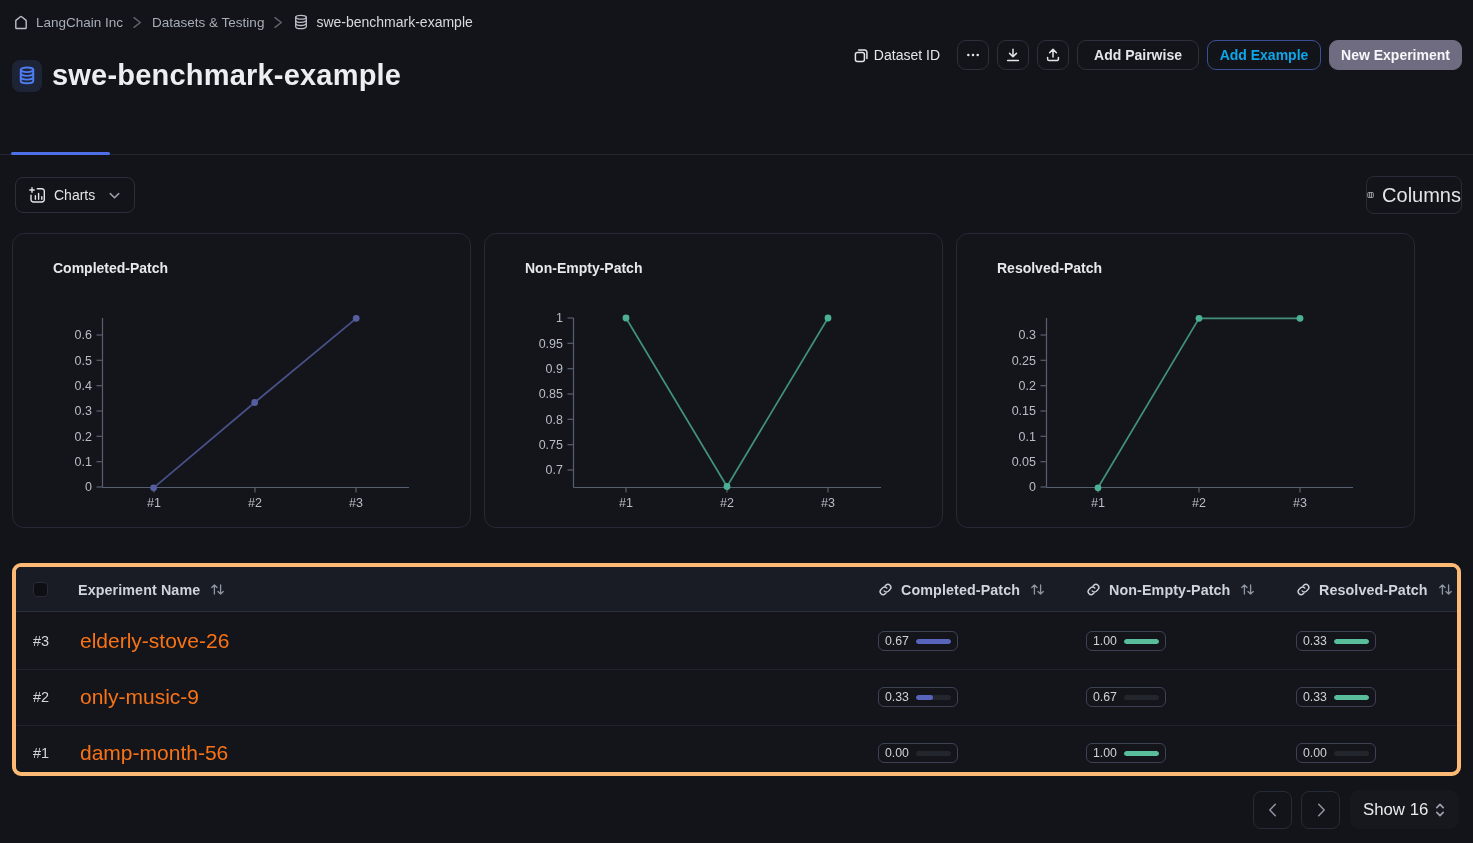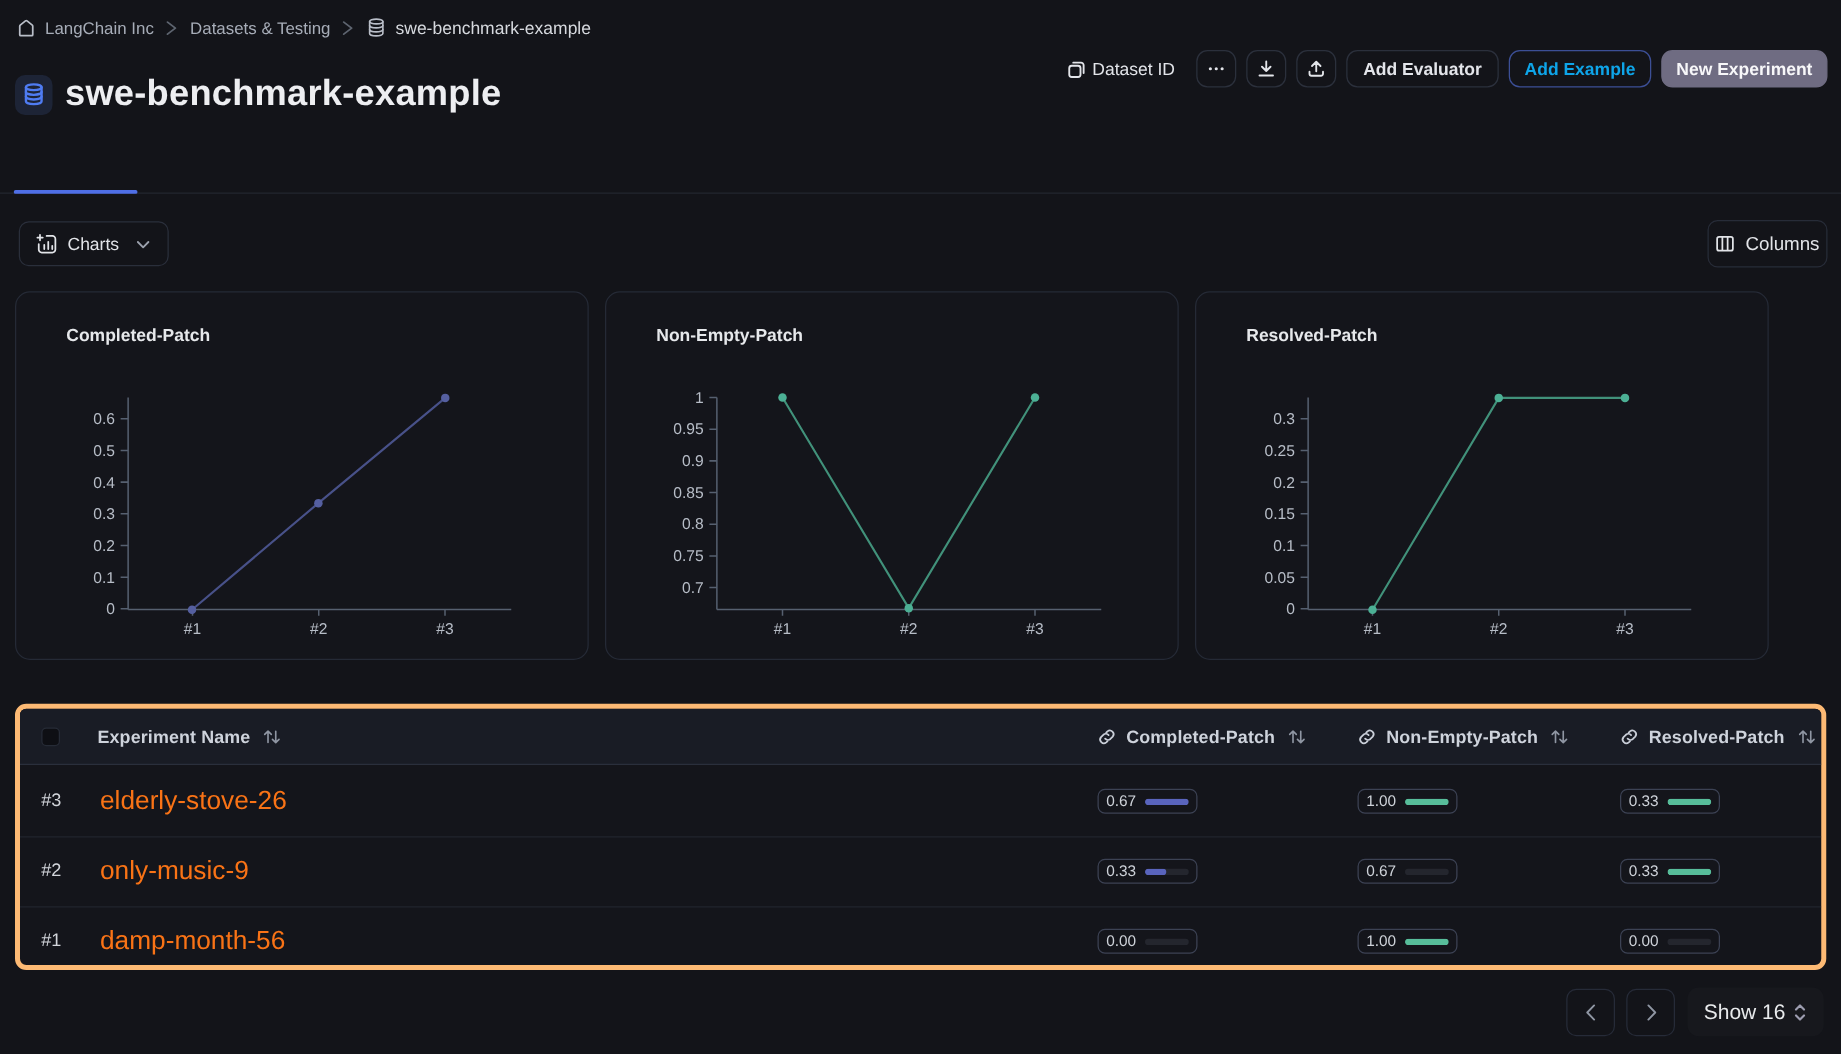--- a/index.html
+++ b/index.html
@@ -28,21 +28,21 @@
 .btn.disabled { background:#15161c; border-color:#1d1f27; color:#3d414b; height:28px; }
 .btn.sm { height:28px; }
 
 .tabs { left:12.5px; top:124px; display:flex; gap:19.5px; font-size:16.3px; font-weight:700; color:#e7e9ec; }
 .tabs .active { color:#5878ee; }
 .tabdivider { left:0; top:154px; width:1473px; height:1px; background:#23262f; }
 .tabline { left:11px; top:152px; width:99px; height:3px; background:#4f6fe6; border-radius:2px; }
 
 .chartsbtn { left:15px; top:177px; width:120px; height:36px; border:1px solid #2a2f3b; border-radius:8px; display:flex; align-items:center; padding:0 12px 0 13px; gap:8px; color:#e2e4e8; font-size:14px; font-weight:400; }
 .search { left:1033px; top:176px; width:317px; height:38px; border:1px solid #272c38; border-radius:8px; display:flex; align-items:center; padding:0 12px; gap:11px; color:#868d99; font-size:16.5px; }
-.colsbtn { left:1366px; top:176px; width:96px; height:38px; border:1px solid #272c38; border-radius:8px; display:flex; align-items:center; justify-content:center; gap:8px; color:#e2e4e8; font-size:15px; }
+.colsbtn { left:1366px; top:176px; width:96px; height:38px; border:1px solid #272c38; border-radius:8px; display:flex; align-items:center; justify-content:center; gap:8px; color:#e2e4e8; font-size:20px; }
 
 .card { top:233px; width:459px; height:295px; border:1px solid #252a36; border-radius:12px; background:#14151b; }
 .card h3 { position:absolute; left:40px; top:26px; font-size:14px; font-weight:700; color:#e6e8eb; }
 
 .tablewrap { left:12px; top:563px; width:1449px; height:213px; border:4px solid #fdba74; border-radius:9px; background:#14151b; overflow:hidden; }
 .thead { position:absolute; left:0; top:0; width:100%; height:45px; background:#191c25; border-bottom:1px solid #2a2f3c; }
 .hcell { position:absolute; top:0; height:45px; display:flex; align-items:center; gap:8px; font-size:14.3px; font-weight:700; color:#ced3dc; letter-spacing:0.1px; }
 .sorti { color:#8f96a3; display:flex; margin-left:2px; }
 .linki { color:#c9ced8; display:flex; }
 .checkbox { position:absolute; left:17px; top:15px; width:15px; height:15px; border-radius:4px; background:#0e0f14; border:1px solid #262b36; }
@@ -123,21 +123,21 @@
     <div class="btn iconb">
         <svg width="16" height="16" viewBox="0 0 16 16" fill="none" stroke="currentColor" stroke-width="1.5" stroke-linecap="round" stroke-linejoin="round">
           <path d="M8 2.2v7.6M4.6 6.4L8 9.8l3.4-3.4M2.6 13.4h10.8"></path>
         </svg>
       </div>
     <div class="btn iconb">
         <svg width="16" height="16" viewBox="0 0 16 16" fill="none" stroke="currentColor" stroke-width="1.5" stroke-linecap="round" stroke-linejoin="round">
           <path d="M8 10V2.4M4.6 5.8L8 2.4l3.4 3.4M2.6 10.4v1.6a1.6 1.6 0 0 0 1.6 1.6h7.6a1.6 1.6 0 0 0 1.6-1.6v-1.6"></path>
         </svg>
       </div>
-    <div class="btn" style="width:122px;">Add Evaluator</div>
+    <div class="btn" style="width:122px;">Add Pairwise</div>
     <div class="btn blue" style="width:114px;">Add Example</div>
     <div class="btn solid" style="width:133px;">New Experiment</div>
   </div>
 
 
   <div class="abs tabdivider"></div>
   <div class="abs tabline"></div>
 
   <div class="abs chartsbtn">
     <svg width="17" height="17" viewBox="0 0 17 17" fill="none" stroke="currentColor" stroke-width="1.4" stroke-linecap="round" stroke-linejoin="round">

